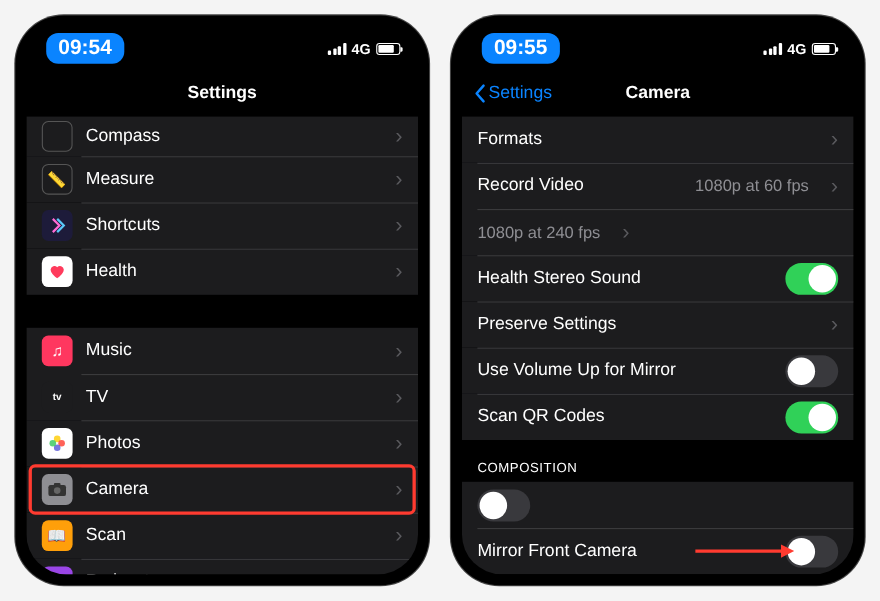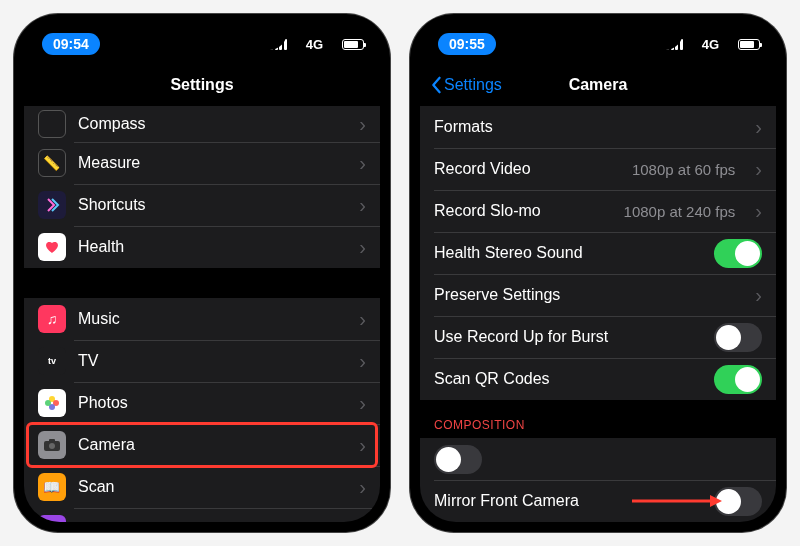--- a/index.html
+++ b/index.html
@@ -47,26 +47,26 @@
     align-items: center;
     padding: 0 16px 0 18px;
     color: #fff;
     font-size: 14px;
     font-weight: 600;
   }
   .time-pill {
     background: #0a84ff;
     padding: 3px 11px;
     border-radius: 11px;
-    font-size: 14px;
+    font-size: 19px;
   }
   .status-right {
     display: flex;
     align-items: center;
-    gap: 19px;
+    gap: 5px;
     font-size: 13px;
   }
   .signal-bars {
     display: flex;
     align-items: flex-end;
     gap: 1.5px;
     height: 11px;
   }
   .signal-bars span {
     width: 3px;
@@ -153,21 +153,21 @@
     font-size:14px;
     flex-shrink:0;
   }
   .row .label { flex: 1; }
   .row .value { color: #8e8e93; font-size: 15px; margin-right: 20px; }
   .chevron { color:#5a5a5e; font-size:20px; font-weight:300; line-height:1; }
   .section-gap { height: 30px; }
   .section-header {
     padding: 8px 14px 6px;
     font-size: 12px;
-    color: #ef4444;
+    color: #ffffff;
     text-transform: uppercase;
     letter-spacing: 0.5px;
   }
 
   .toggle {
     width: 48px;
     height: 29px;
     border-radius: 29px;
     background: #39393d;
     position: relative;
@@ -354,36 +354,35 @@
       <div class="row no-icon">
         <span class="label">Formats</span>
         <span class="chevron">›</span>
       </div>
       <div class="row no-icon">
         <span class="label">Record Video</span>
         <span class="value">1080p at 60 fps</span>
         <span class="chevron">›</span>
       </div>
       <div class="row no-icon">
-        <span class="label">Record Slo-mo</span>
         <span class="value">1080p at 240 fps</span>
         <span class="chevron">›</span>
       </div>
       <div class="row no-icon">
         <span class="label">Health Stereo Sound</span>
         <div class="toggle on">
             <div class="knob"></div>
           </div>
       </div>
       <div class="row no-icon">
         <span class="label">Preserve Settings</span>
         <span class="chevron">›</span>
       </div>
       <div class="row no-icon">
-        <span class="label">Use Record Up for Burst</span>
+        <span class="label">Use Volume Up for Mirror</span>
         <div class="toggle">
             <div class="knob"></div>
           </div>
       </div>
       <div class="row no-icon">
         <span class="label">Scan QR Codes</span>
         <div class="toggle on">
             <div class="knob"></div>
           </div>
       </div>

